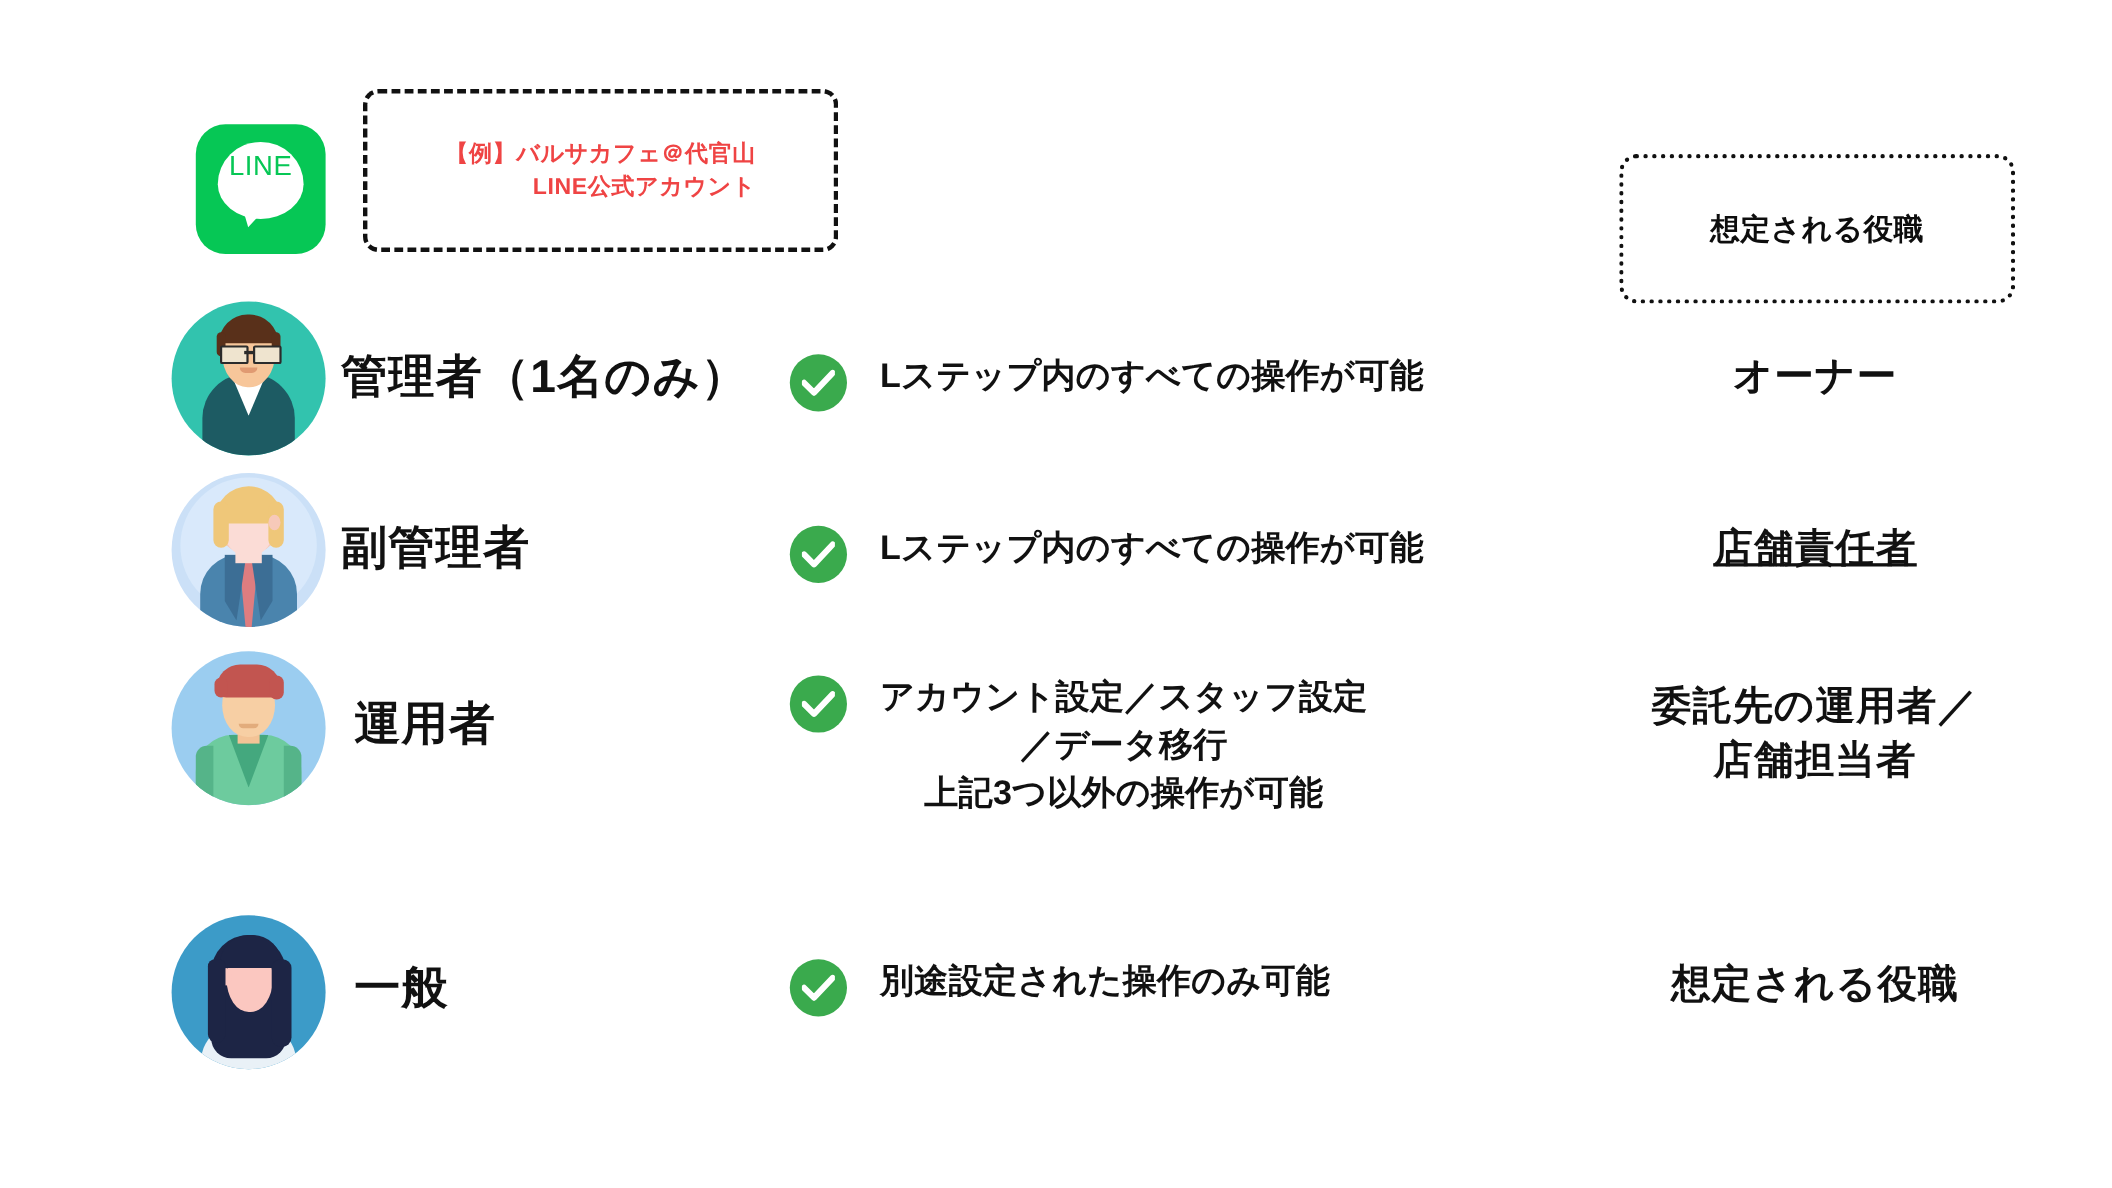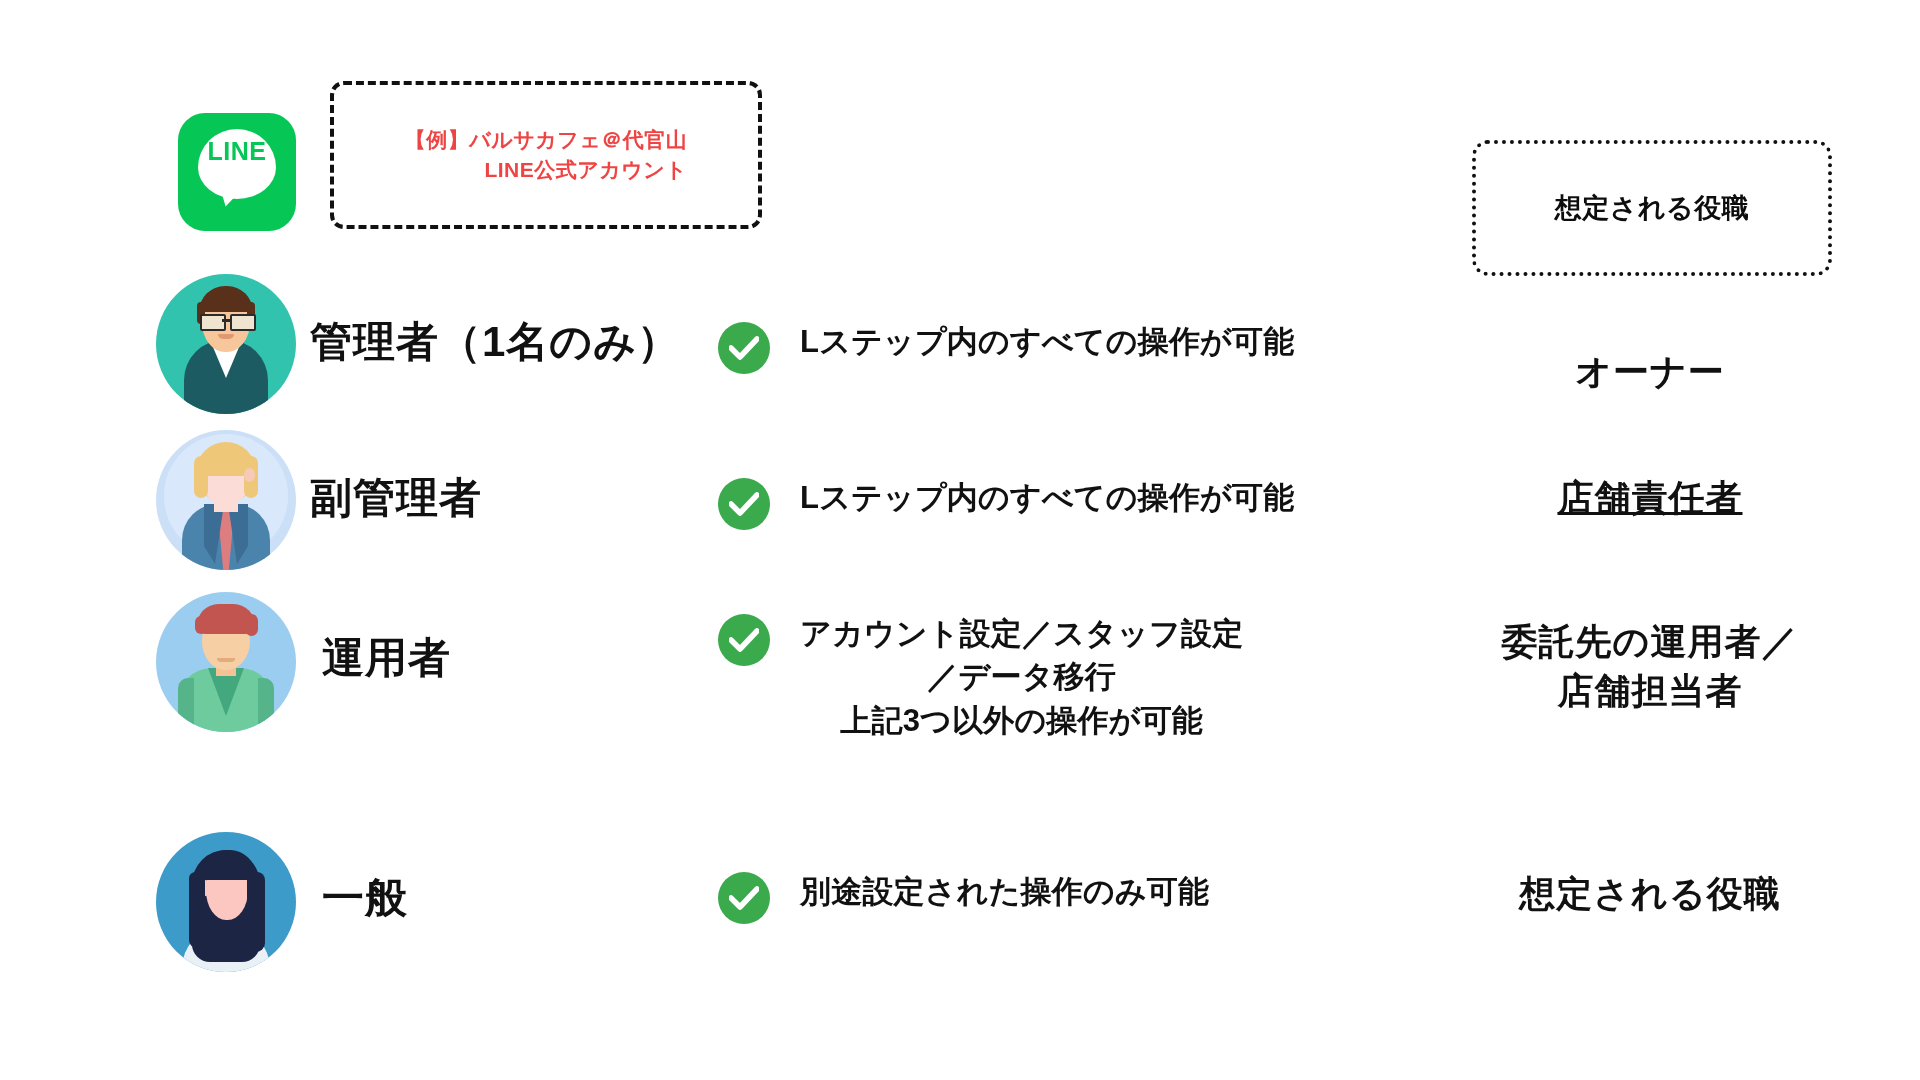--- a/index.html
+++ b/index.html
@@ -21,21 +21,21 @@
     position:absolute;left:20px;top:16px;width:78px;height:70px;
     background:#ffffff;border-radius:50% 50% 50% 50%/55% 55% 45% 45%;
   }
   .line-tail{
     position:absolute;left:40px;top:74px;width:0;height:0;
     border-left:9px solid transparent;border-right:14px solid transparent;
     border-top:20px solid #ffffff;transform:rotate(8deg);
   }
   .line-word{
     position:absolute;left:0;top:24px;width:118px;text-align:center;
-    font-weight:bold;font-size:25px;letter-spacing:0.5px;color:#06C755;
+    font-weight:normal;font-size:25px;letter-spacing:0.5px;color:#06C755;
     font-family:"Liberation Sans",sans-serif;
   }
 
   .acct-box{
     position:absolute;left:330px;top:81px;width:424px;height:140px;
     border:4px dashed #111111;border-radius:14px;
     display:flex;align-items:center;justify-content:center;
   }
   .acct-text{
     text-align:right;font-size:21px;line-height:1.42;color:#ef4444;
@@ -92,21 +92,21 @@
     font-weight:bold;color:#111;font-size:31px;line-height:1.40;
     letter-spacing:0.2px;white-space:pre-line;
   }
   .row-r3 .perm-text{text-align:center;}
 
   .assumed{
     position:absolute;font-weight:bold;color:#111;font-size:36px;
     line-height:1.35;letter-spacing:1px;white-space:pre-line;text-align:center;
     width:420px;left:1440px;
   }
-  .row-r1 .assumed{top:44px;margin-top:30px;}
+  .row-r1 .assumed{top:44px;}
   .row-r2 .assumed{top:44px;text-decoration:underline;}
   .row-r3 .assumed{top:34px;}
   .row-r4 .assumed{top:38px;}
 </style>
 </head>
 <body>
 
 <div class="stage">
 
   <div class="line-logo">

